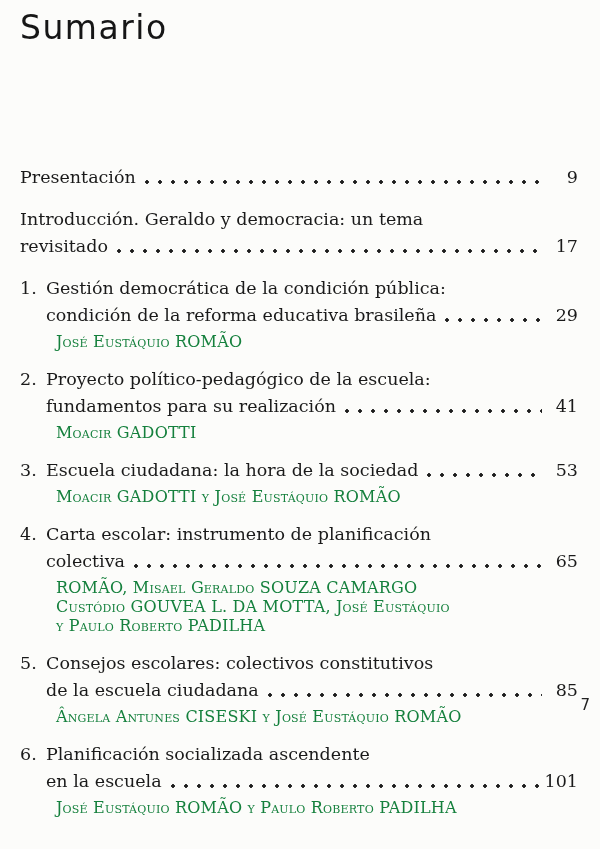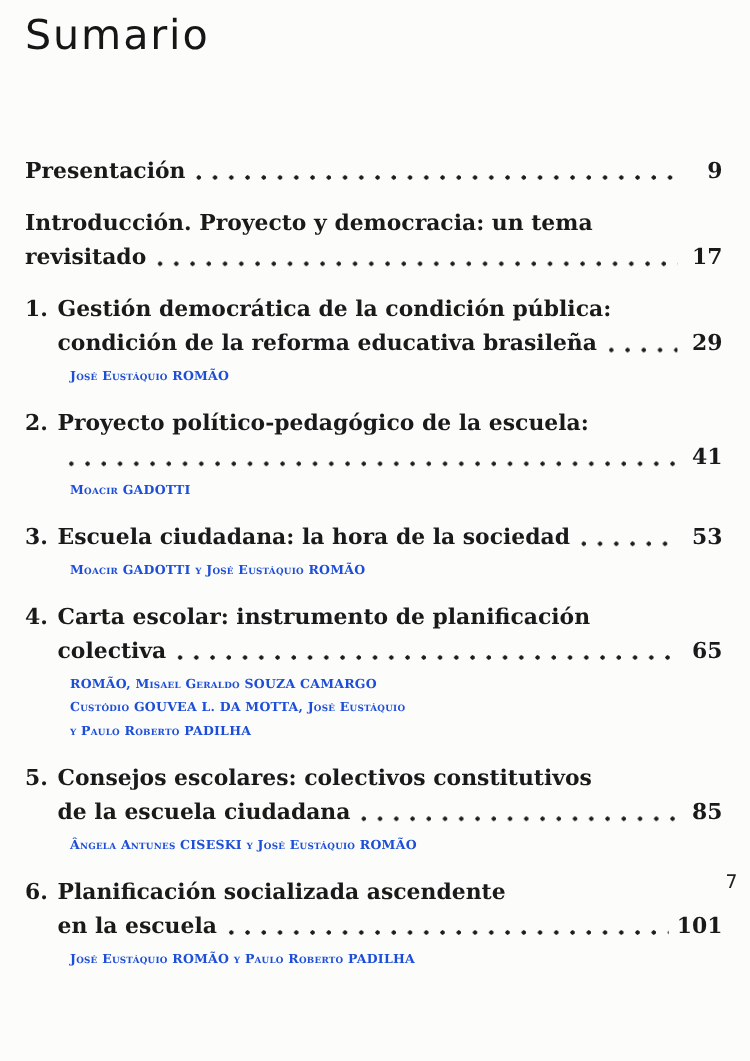--- a/index.html
+++ b/index.html
@@ -18,22 +18,21 @@
   }
   .page-title {
     font-family: "DejaVu Sans", "Liberation Sans", sans-serif;
     font-size: 33px;
     font-weight: 400;
     letter-spacing: 1.5px;
     line-height: 40px;
     color: #161616;
   }
   .toc {
-    margin-top: 76px;
-    font-weight: bold;
+    margin-top: 116px;
   }
   .entry {
     display: flex;
     margin-bottom: 15px;
   }
   .num {
     width: 26px;
     flex-shrink: 0;
     font-size: 17.5px;
     line-height: 27px;
@@ -61,24 +60,24 @@
     min-width: 30px;
     text-align: right;
     white-space: nowrap;
   }
   .authors {
     padding-left: 10px;
     margin-top: 3px;
   }
   .author-line {
     font-variant: small-caps;
-    font-size: 10px;
+    font-size: 16px;
     line-height: 19px;
     letter-spacing: 0.2px;
-    color: #1d4ed8;
+    color: #15803d;
   }
   .folio {
     position: absolute;
     right: 10px;
     bottom: 5px;
     font-family: "DejaVu Sans", "Liberation Sans", sans-serif;
     font-size: 15px;
     color: #222;
   }
 </style>
@@ -94,21 +93,21 @@
           <div class="line">
             <span class="line-text">Presentación</span>
             <span class="leader"></span>
             <span class="pgnum">9</span>
           </div>
         </div>
       </div>
       <div class="entry">
         <div class="entry-body">
           <div class="line">
-            <span class="line-text">Introducción. Proyecto y democracia: un tema</span>
+            <span class="line-text">Introducción. Geraldo y democracia: un tema</span>
           </div>
           <div class="line">
             <span class="line-text">revisitado</span>
             <span class="leader"></span>
             <span class="pgnum">17</span>
           </div>
         </div>
       </div>
       <div class="entry">
         <div class="num">1.</div>
@@ -126,20 +125,21 @@
           </div>
         </div>
       </div>
       <div class="entry">
         <div class="num">2.</div>
         <div class="entry-body">
           <div class="line">
             <span class="line-text">Proyecto político-pedagógico de la escuela:</span>
           </div>
           <div class="line">
+            <span class="line-text">fundamentos para su realización</span>
             <span class="leader"></span>
             <span class="pgnum">41</span>
           </div>
           <div class="authors">
             <div class="author-line">Moacir GADOTTI</div>
           </div>
         </div>
       </div>
       <div class="entry">
         <div class="num">3.</div>

